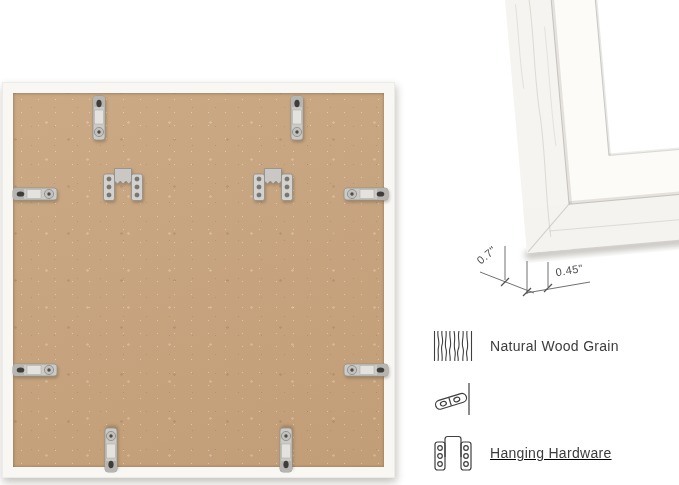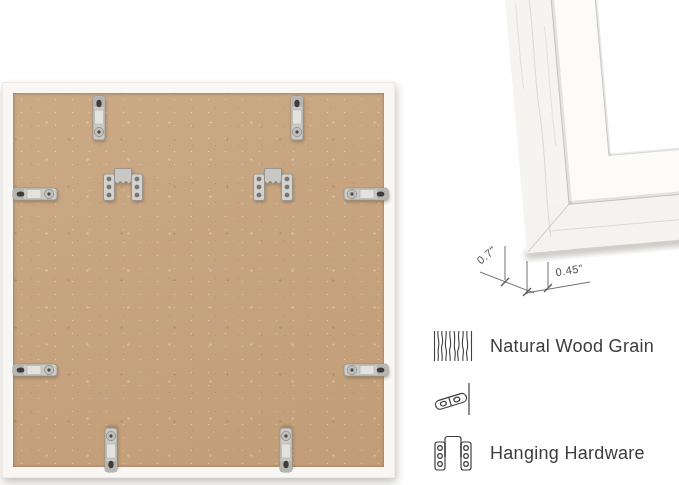--- a/index.html
+++ b/index.html
@@ -24,22 +24,22 @@
   .hw{position:absolute;filter:drop-shadow(1px 2px 1.5px rgba(90,70,50,.35));}
   .flip-v{transform:scaleY(-1);}
 
   
   .closeup-svg{position:absolute;left:440px;top:0;overflow:visible;}
 
   
   .features{position:absolute;left:433px;top:327px;width:246px;}
   .feature-row{position:absolute;left:0;display:flex;align-items:center;gap:17px;height:38px;}
   .feature-row .ic{width:40px;display:flex;justify-content:center;align-items:center;flex:0 0 40px;}
-  .feature-label{font-size:18px;color:#3c3c3c;letter-spacing:.3px;white-space:nowrap;text-align:center;}
-  .row-1{top:0;} .row-2{top:53px;} .row-3{top:107px;}
+  .feature-label{font-size:14px;color:#3c3c3c;letter-spacing:.3px;white-space:nowrap;text-align:center;}
+  .row-1{top:0;} .row-2{top:53px;} .row-3{top:107px;text-decoration:underline;}
 
   .dim-text{font-size:11px;fill:#4a4a4a;letter-spacing:.5px;}
 </style>
 </head>
 <body>
 
 <svg style="position:absolute;width:0;height:0" aria-hidden="true">
   <defs>
     <g id="hv">
       <rect x="1" y="1" width="12" height="44" rx="3" fill="#cbcac6" stroke="#96948e" stroke-width="0.8"></rect>

